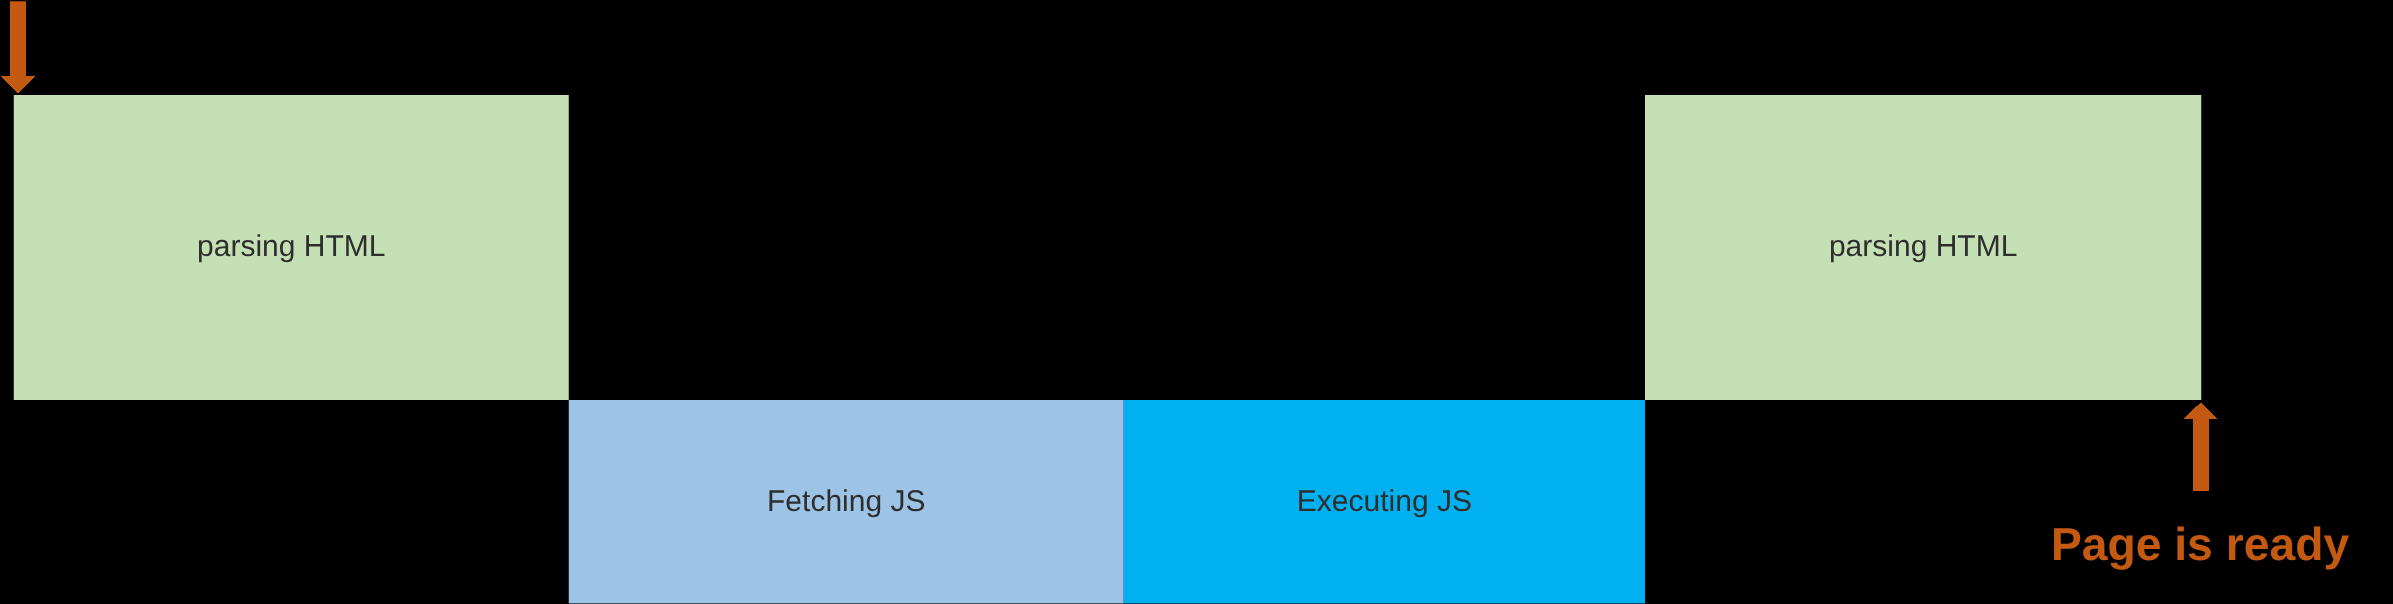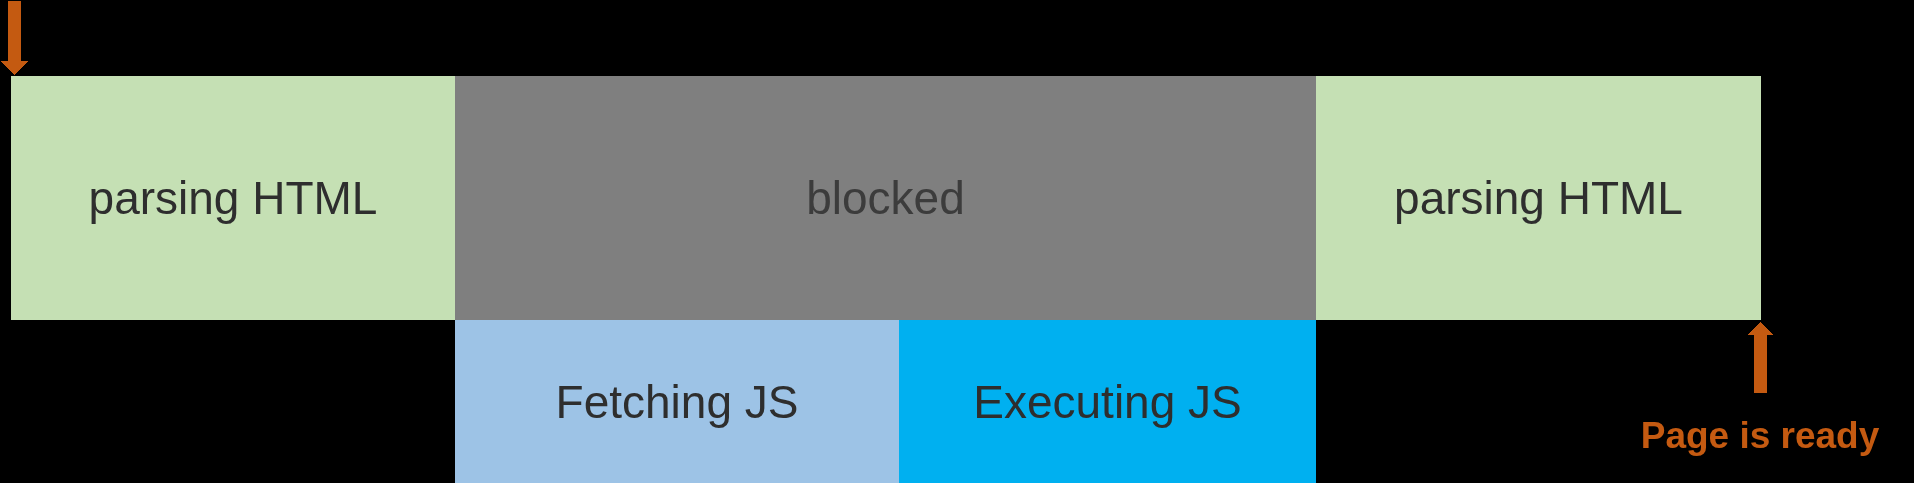--- a/index.html
+++ b/index.html
@@ -15,21 +15,21 @@
     background: var(--background, #000000);
     font-family: "Liberation Sans", sans-serif;
   }
   .seg {
     position: absolute;
     display: flex;
     align-items: center;
     justify-content: center;
   }
   .seg-label {
-    font-size: 46px;
+    font-size: 24px;
     line-height: 1;
     color: var(--label_text, #2E2E2E);
     white-space: nowrap;
   }
   
   #seg-parse1 {
     left: 11px; top: 76px; width: 444px; height: 244px;
     background: var(--parsing_fill, #C5E0B4);
   }
   #seg-blocked {
@@ -76,23 +76,20 @@
 <div id="canvas">
 
   <svg id="start-arrow" class="arrow" viewBox="0 0 27 74" shape-rendering="crispEdges" aria-hidden="true">
     <path d="M7 0 L20 0 L20 60 L27 60 L13.5 74 L0 60 L7 60 Z"></path>
   </svg>
 
   <div class="seg" id="seg-parse1">
     <span class="seg-label">parsing HTML</span>
   </div>
 
-  <div class="seg" id="seg-blocked">
-    <span class="seg-label">blocked</span>
-  </div>
 
   <div class="seg" id="seg-parse2">
     <span class="seg-label">parsing HTML</span>
   </div>
 
   <div class="seg" id="seg-fetch">
     <span class="seg-label">Fetching JS</span>
   </div>
 
   <div class="seg" id="seg-exec">

